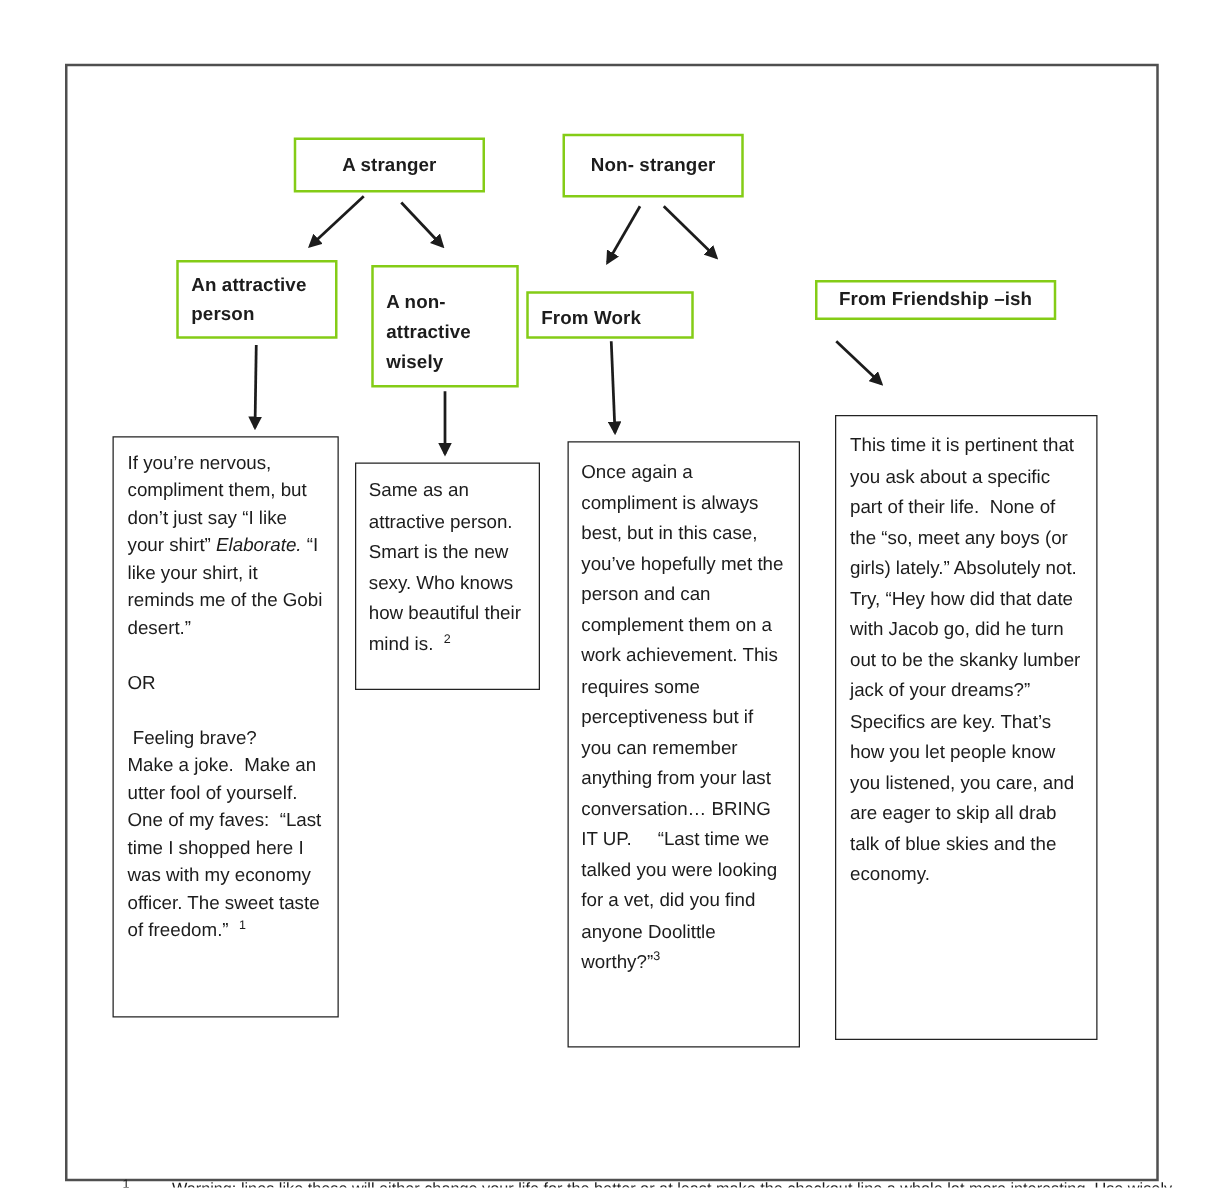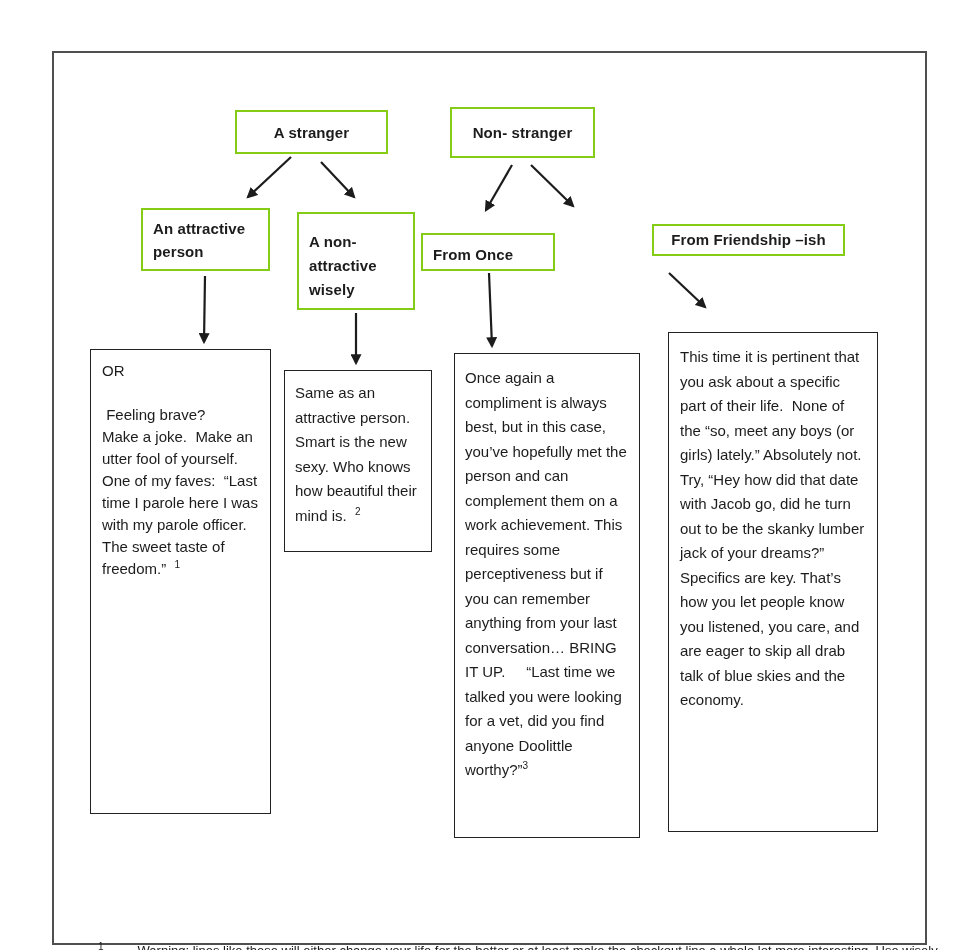--- a/index.html
+++ b/index.html
@@ -72,31 +72,32 @@
   <span>An attractive person</span>
 </div>
 
 <div class="node leftpad" id="node-nonattractive">
   <span class="prewrap">A non-
 attractive
 wisely</span>
 </div>
 
 <div class="node leftpad" id="node-fromwork">
-  <span>From Once</span>
+  <span>From Work</span>
 </div>
 
 <div class="node leftpad" id="node-friendship">
   <span>From Friendship –ish</span>
 </div>
 
 <div class="detail" id="detail-attractive">
+  <p class="prewrap"><span>If you’re nervous, compliment them, but don’t just say “I like your shirt” </span><em>Elaborate.</em><span> “I like your shirt, it reminds me of the Gobi desert.”</span></p>
   <p>OR</p>
   <p class="prewrap"><span> Feeling brave?
-Make a joke.  Make an utter fool of yourself.  One of my faves:  “Last time I parole here I was with my parole officer. The sweet taste of freedom.”  </span><sup>1</sup></p>
+Make a joke.  Make an utter fool of yourself.  One of my faves:  “Last time I shopped here I was with my economy officer. The sweet taste of freedom.”  </span><sup>1</sup></p>
 </div>
 
 <div class="detail" id="detail-nonattractive">
   <p class="prewrap"><span>Same as an attractive person.  Smart is the new sexy. Who knows how beautiful their mind is.  </span><sup>2</sup></p>
 </div>
 
 <div class="detail" id="detail-fromwork">
   <p class="prewrap"><span>Once again a compliment is always best, but in this case, you’ve hopefully met the person and can complement them on a work achievement. This requires some perceptiveness but if you can remember anything from your last conversation… BRING IT UP.     “Last time we talked you were looking for a vet, did you find anyone Doolittle worthy?”</span><sup>3</sup></p>
 </div>
 

